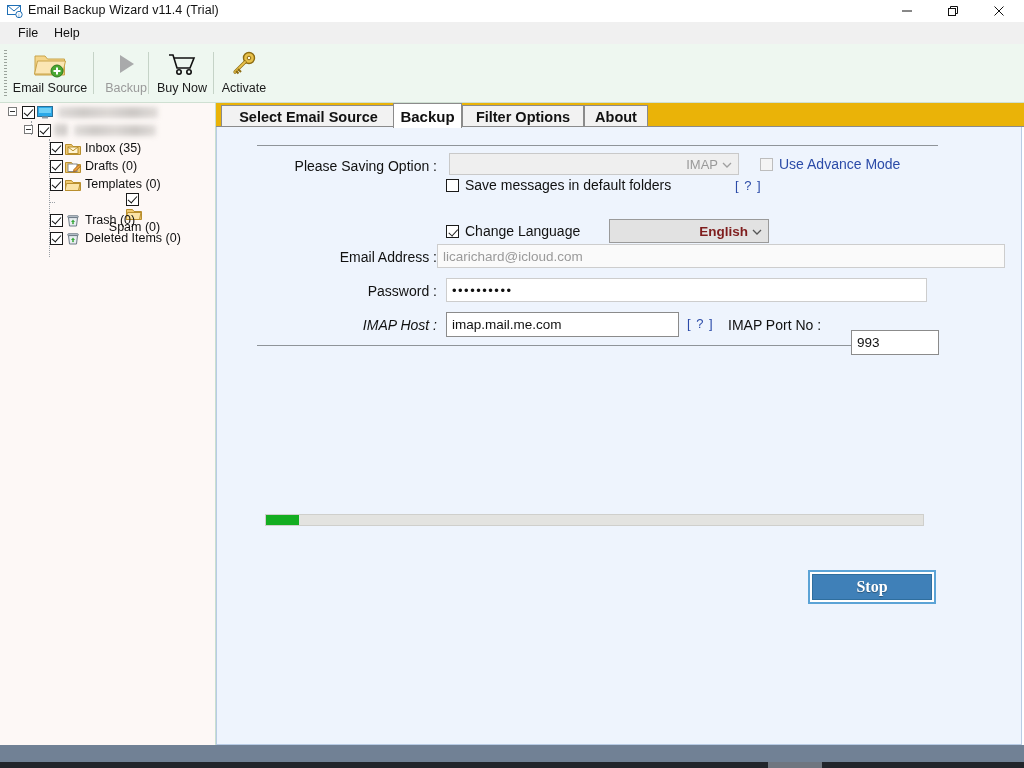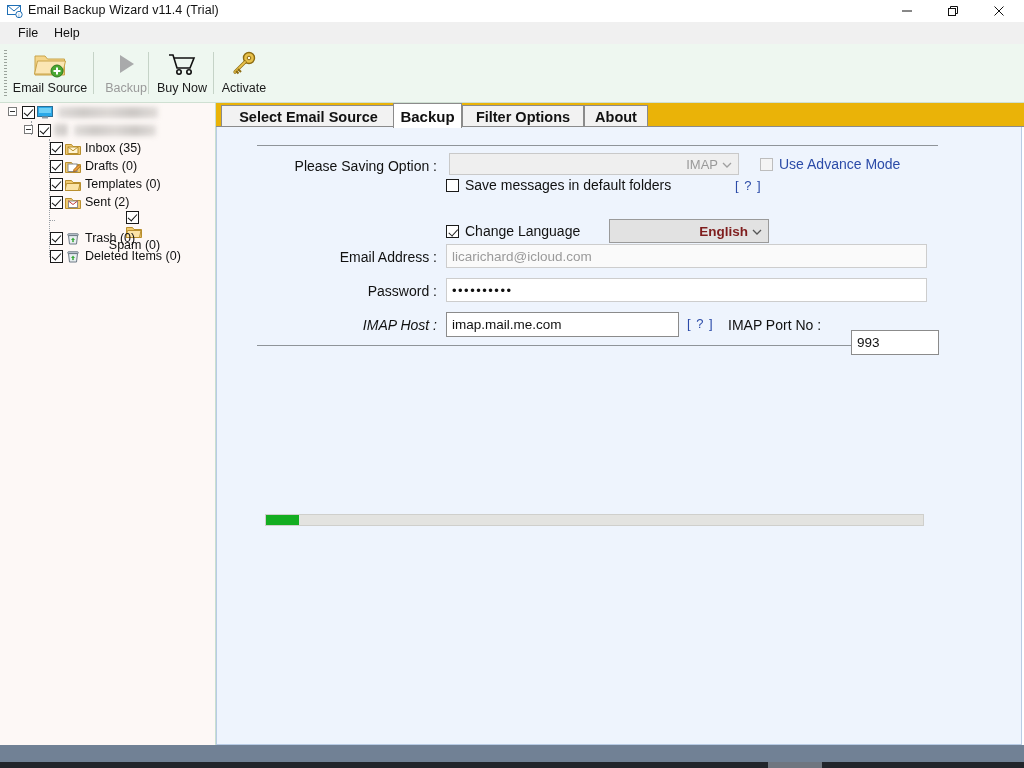--- a/index.html
+++ b/index.html
@@ -265,32 +265,20 @@
       <div class="cbx checked"></div>
       <span class="ticon">
         <svg width="16" height="13" viewBox="0 0 16 13">
           <path d="M0.5 2.5 h6 l1.5 2 h7.5 v8 h-15 z" fill="#f0c96f" stroke="#b98f2e"></path>
           <path d="M1.5 5.5 h13.5 l-1.5 7 h-13.5 z" fill="#fbe3a6" stroke="#b98f2e"></path>
         </svg>
       </span>
       <span class="tlabel">Templates (0)</span>
     </div>
 
-    <div class="trow" style="padding-left:50px;">
-      <div class="dotted-h" style="left:49px;top:9px;width:6px;"></div>
-      <div class="cbx checked"></div>
-      <span class="ticon">
-        <svg width="16" height="13" viewBox="0 0 16 13">
-          <path d="M0.5 2.5 h6 l1.5 2 h7.5 v8 h-15 z" fill="#f0c96f" stroke="#b98f2e"></path>
-          <rect x="3.5" y="5" width="9" height="6.5" fill="#ffffff" stroke="#8b8b8b"></rect>
-          <path d="M3.5 5 L8 8.5 L12.5 5" fill="none" stroke="#c23b3b"></path>
-        </svg>
-      </span>
-      <span class="tlabel">Sent (2)</span>
-    </div>
 
     <div class="trow" style="padding-left:50px;flex-direction:column;">
       <div class="dotted-h" style="left:49px;top:9px;width:6px;"></div>
       <div class="cbx checked"></div>
       <span class="ticon">
         <svg width="16" height="13" viewBox="0 0 16 13">
           <path d="M0.5 2.5 h6 l1.5 2 h7.5 v8 h-15 z" fill="#f0c96f" stroke="#b98f2e"></path>
           <path d="M1.5 5.5 h13.5 l-1.5 7 h-13.5 z" fill="#fbe3a6" stroke="#b98f2e"></path>
         </svg>
       </span>
@@ -369,21 +357,21 @@
     <div class="combo gray" style="left:392px;top:92px;width:160px;height:24px;">
       <span>English</span>
       <span class="arrow">
         <svg width="10" height="7" viewBox="0 0 10 7">
             <path d="M1 1.5 L5 5.5 L9 1.5" fill="none" stroke="#555" stroke-width="1.3"></path>
           </svg>
       </span>
     </div>
 
     <div class="lbl lbl-right" style="left:30px;top:122px;width:190px;">Email Address :</div>
-    <div class="field readonlyish" style="left:229px;top:117px;width:481px;height:24px;" title="licarichard@icloud.com">
+    <div class="field readonlyish" style="left:220px;top:117px;width:568px;height:24px;" title="licarichard@icloud.com">
       <span>licarichard@icloud.com</span>
     </div>
 
     <div class="lbl lbl-right" style="left:30px;top:156px;width:190px;">Password :</div>
     <div class="field" style="left:229px;top:151px;width:481px;height:24px;border-color:#cdcdcd;">
       <span class="pwd-dots">••••••••••</span>
     </div>
 
     <div class="lbl lbl-right" style="left:30px;top:190px;width:190px;font-style:italic;">IMAP Host :</div>
     <div class="field" style="left:229px;top:185px;width:233px;height:25px;">
@@ -392,19 +380,22 @@
     <div class="qlink" style="left:470px;top:189px;">[ ? ]</div>
     <div class="lbl" style="left:511px;top:190px;">IMAP Port No :</div>
     <div class="field" style="left:634px;top:203px;width:88px;height:25px;">
       <span>993</span>
     </div>
 
     <div class="pbar">
       <div class="pfill" style="width:5%;"></div>
     </div>
 
+    <div class="stopwrap">
+      <div class="stopbtn">Stop</div>
+    </div>
   </div>
 
   <div class="band"></div>
   <div class="band-dark"></div>
   <div class="band-notch"></div>
 
 </div>
 
 </body></html>

